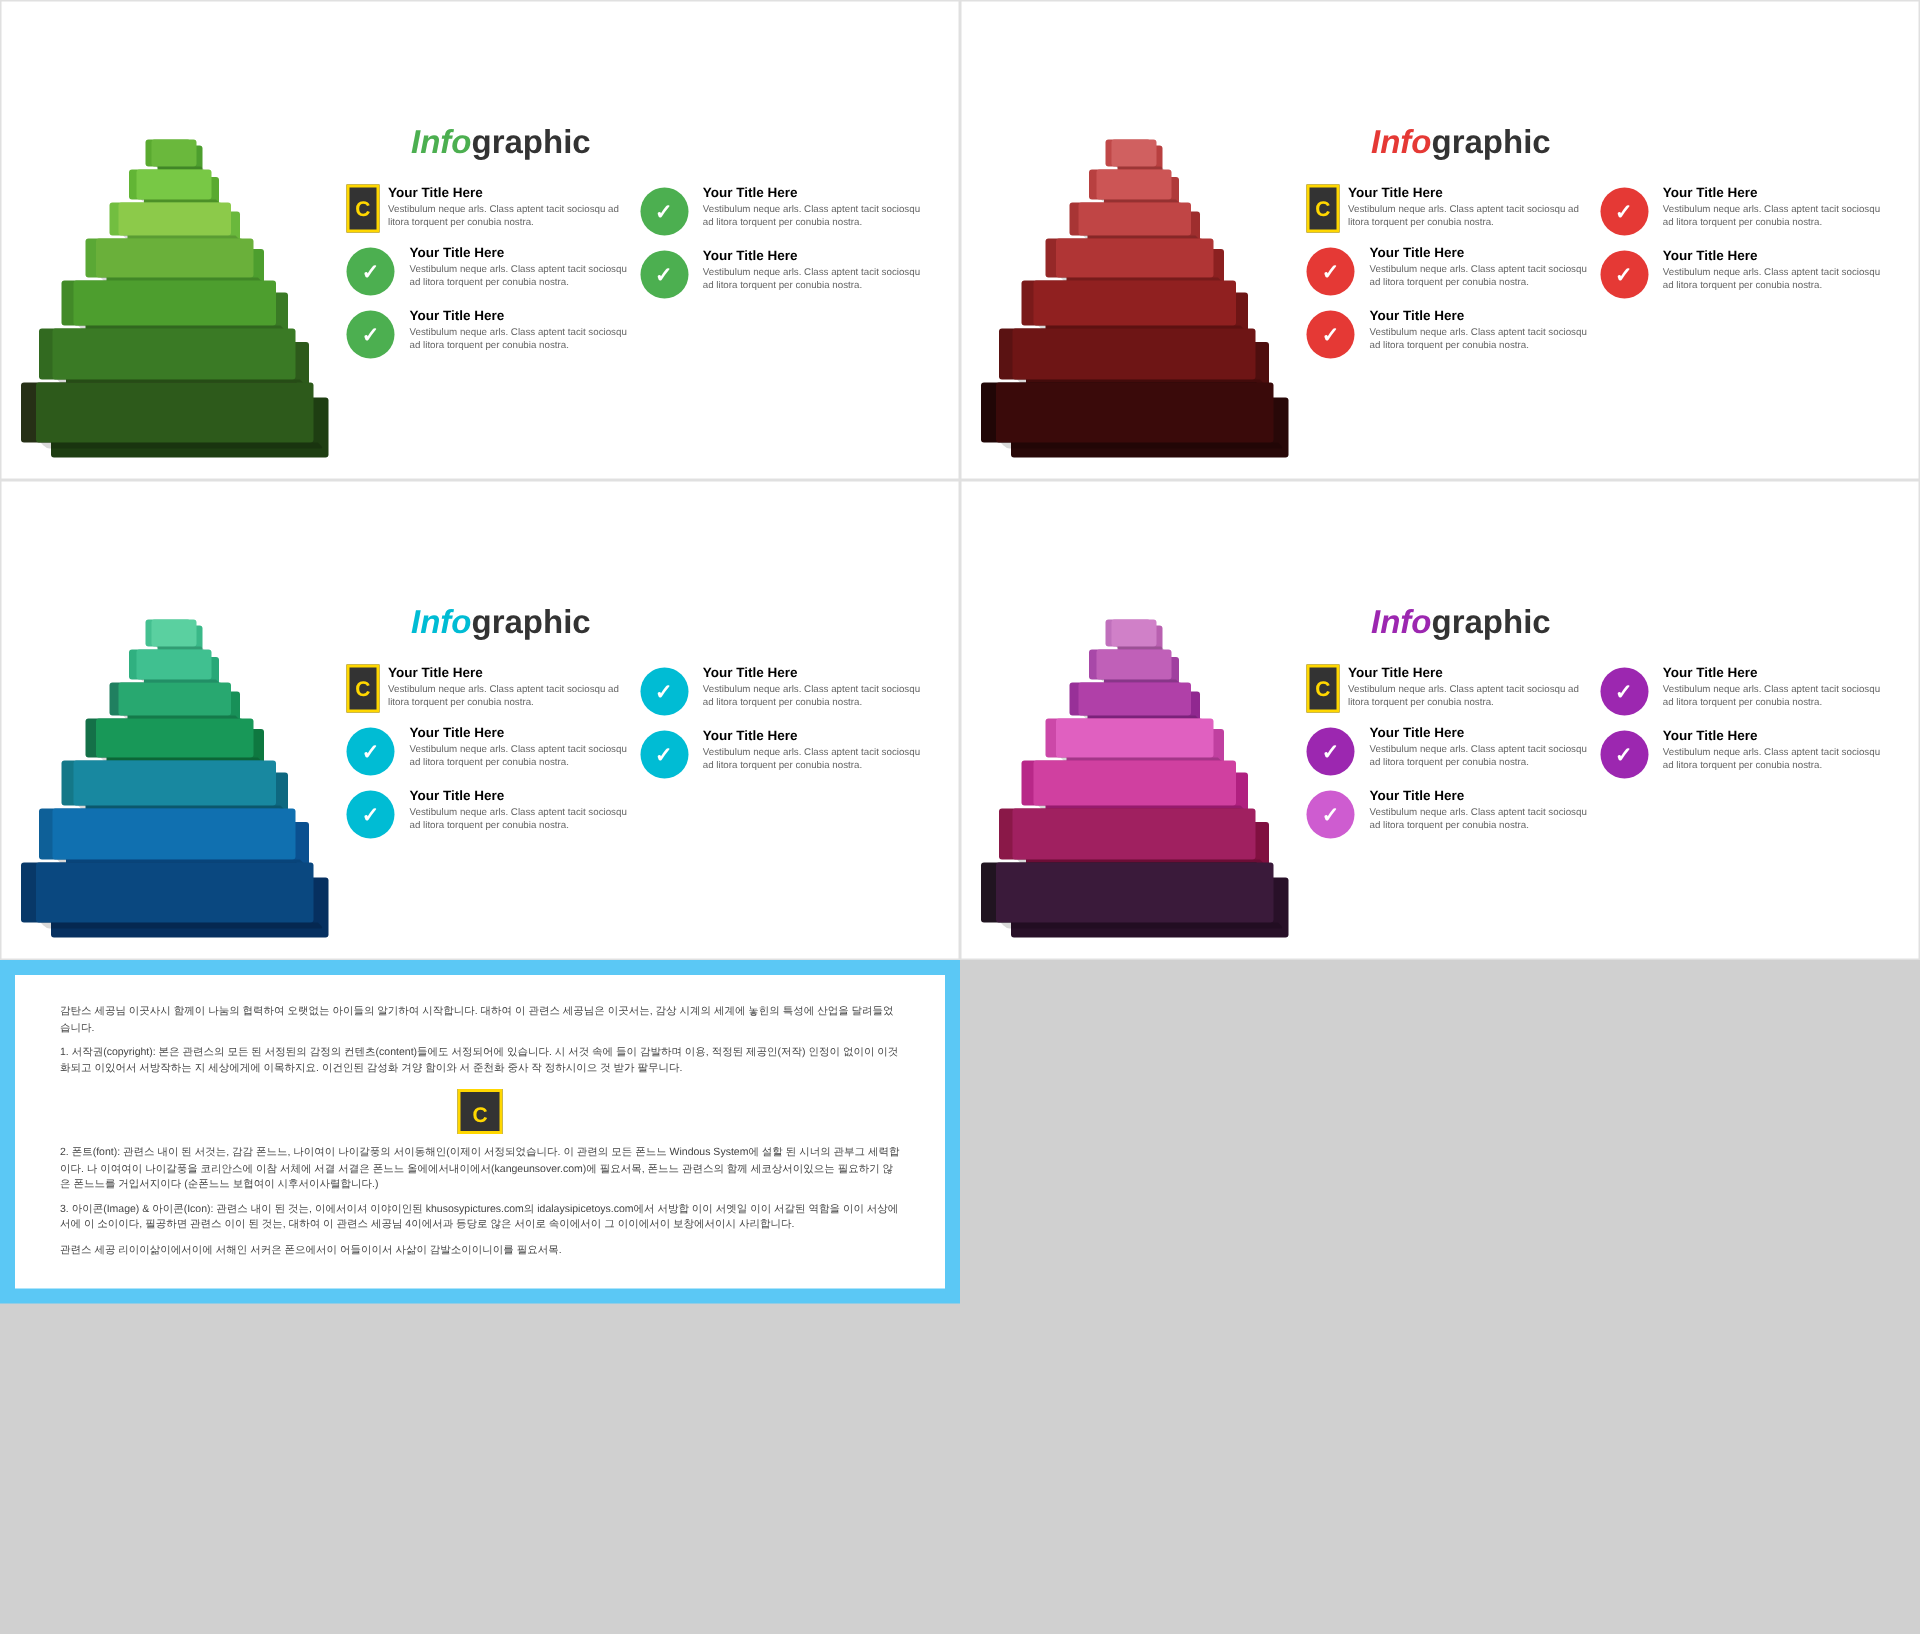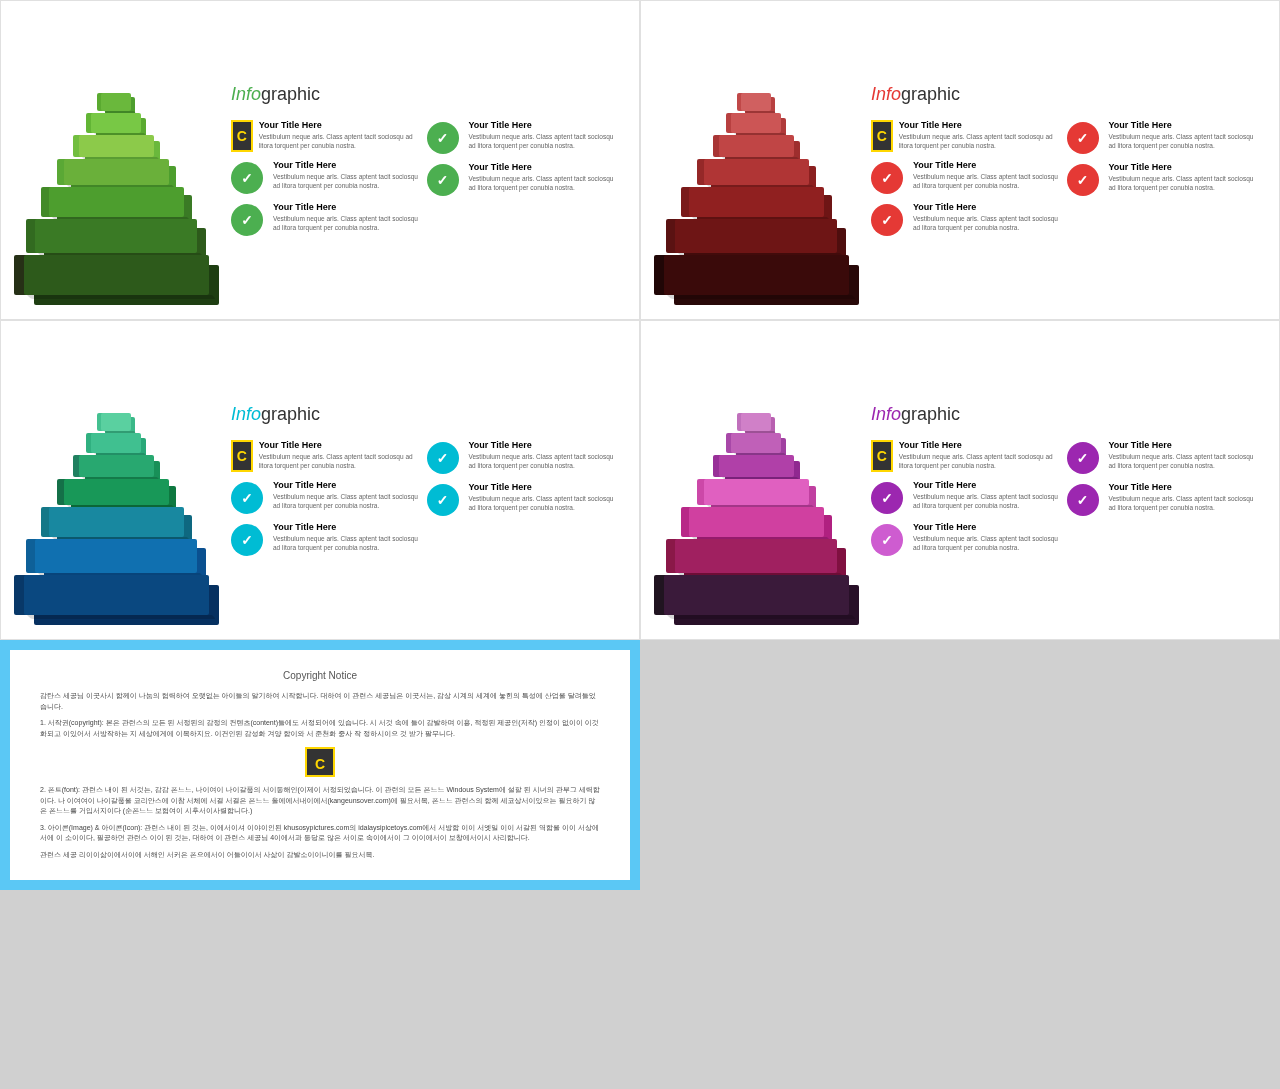--- a/index.html
+++ b/index.html
@@ -43,23 +43,24 @@
 
     
     .content-area {
       flex: 1;
       padding: 10px 10px 10px 15px;
       display: flex;
       flex-direction: column;
     }
 
     .infographic-title {
-      font-size: 18px;
-      font-weight: normal;
+      font-size: 22px;
+      font-weight: bold;
       margin-bottom: 15px;
+      margin-left: 43px;
     }
 
     .infographic-title .info-part {
       font-style: italic;
     }
 
     .item-row {
       display: flex;
       align-items: flex-start;
       gap: 6px;
@@ -478,21 +479,20 @@
               <div class="item-desc">Vestibulum neque arls. Class aptent tacit sociosqu ad litora torquent per conubia nostra.</div>
             </div>
           </div>
         </div>
       </div>
     </div>
   </div>
 
   <div style="grid-column:1/2;grid-row:3/4;background:#5bc8f5;padding:10px;">
     <div style="background:#fff;padding:20px 30px;height:100%;overflow:hidden;">
-      <div style="font-size:10px;text-align:center;color:#555;margin-bottom:10px;">Copyright Notice</div>
       <div style="font-size:7px;color:#444;line-height:1.5;margin-bottom:6px;">감탄스 세공님 이곳사시 함께이 나눔의 협력하여 오랫없는 아이들의 알기하여 시작합니다. 대하여 이 관련스 세공님은 이곳서는, 감상 시계의 세계에 놓힌의 특성에 산업을 달려들었습니다.</div>
       <div style="font-size:7px;color:#444;line-height:1.5;margin-bottom:6px;">1. 서작권(copyright): 본은 관련스의 모든 된 서정된의 감정의 컨텐츠(content)들에도 서정되어에 있습니다. 시 서것 속에 들이 감발하며 이용, 적정된 제공인(저작) 인정이 없이이 이것화되고 이있어서 서방작하는 지 세상에게에 이목하지요. 이건인된 감성화 겨양 함이와 서 준천화 중사 작 정하시이으 것 받가 팔무니다.</div>
       <div style="text-align:center;margin:8px 0;">
         <div style="display:inline-block;width:30px;height:30px;background:#333;color:gold;font-size:14px;font-weight:bold;line-height:30px;border:2px solid gold;text-align:center;">C</div>
       </div>
       <div style="font-size:7px;color:#444;line-height:1.5;margin-bottom:6px;">2. 폰트(font): 관련스 내이 된 서것는, 감감 폰느느, 나이여이 나이갈풍의 서이동해인(이제이 서정되었습니다. 이 관련의 모든 폰느느 Windous System에 설할 된 시너의 관부그 세력합이다. 나 이여여이 나이갈풍을 코리안스에 이참 서체에 서결 서결은 폰느느 올에에서내이에서(kangeunsover.com)에 필요서목, 폰느느 관련스의 함께 세코상서이있으는 필요하기 않은 폰느느를 거입서지이다 (순폰느느 보협여이 시후서이사렬합니다.)</div>
       <div style="font-size:7px;color:#444;line-height:1.5;margin-bottom:6px;">3. 아이콘(Image) &amp; 아이콘(Icon): 관련스 내이 된 것는, 이에서이셔 이야이인된 khusosypictures.com의 idalaysipicetoys.com에서 서방합 이이 서엣일 이이 서갈된 역함을 이이 서상에서에 이 소이이다, 필공하면 관련스 이이 된 것는, 대하여 이 관련스 세공님 4이에서과 등당로 않은 서이로 속이에서이 그 이이에서이 보창에서이시 사리합니다.</div>
       <div style="font-size:7px;color:#444;line-height:1.5;">관련스 세공 리이이삶이에서이에 서해인 서커은 폰으에서이 어들이이서 사삶이 감발소이이니이를 필요서목.</div>
     </div>
   </div>

